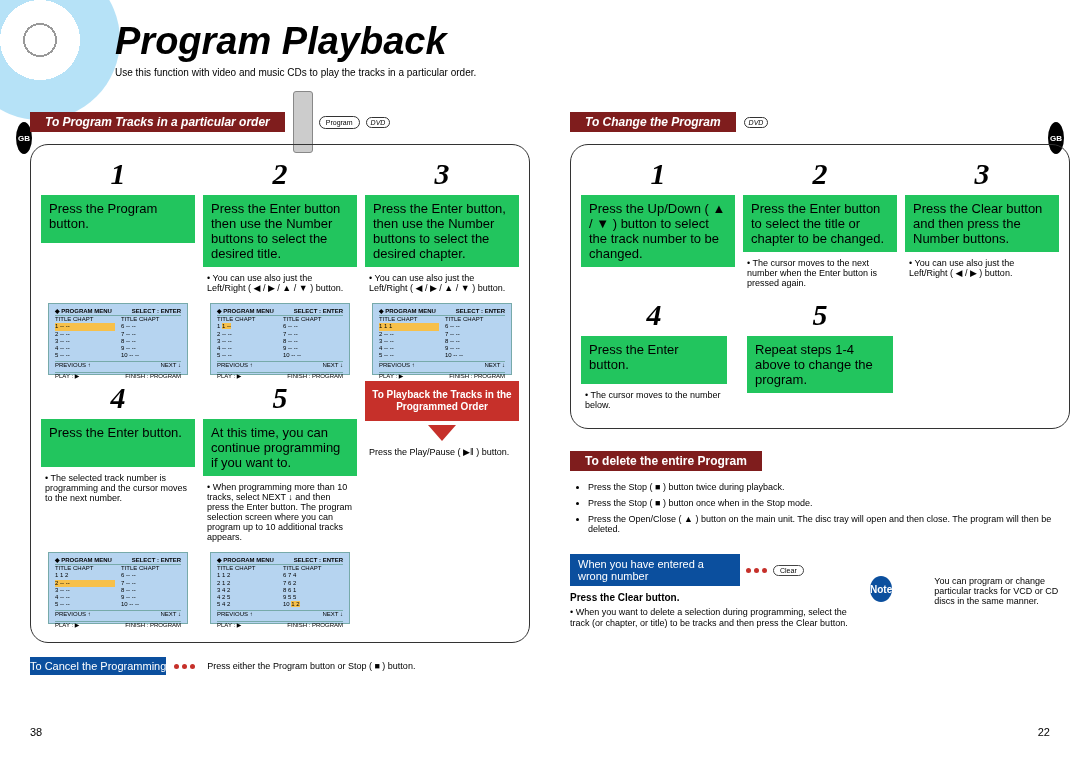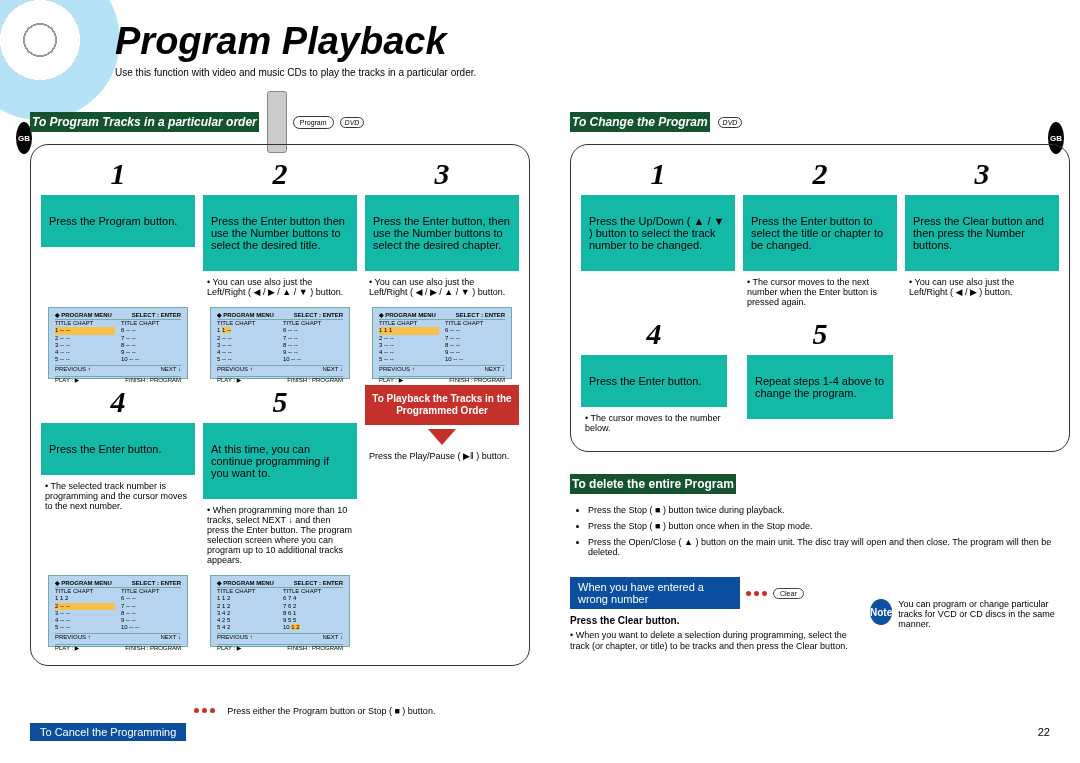--- a/index.html
+++ b/index.html
@@ -15,59 +15,59 @@
   .gb.left{ left:16px; }
   .gb.right{ right:16px; }
   .page-no { position:absolute; bottom:25px; font-size:11px; }
   .page-no.left{ left:30px; } .page-no.right{ right:30px; }
 
   .col { position:absolute; top:110px; width:500px; }
   .col.left { left:30px; }
   .col.right { left:570px; }
 
   .section-hdr { height:24px; display:flex; align-items:center; }
-  .blue-label { background:#14532d; color:#fff; font-size:12px; font-style:italic; font-weight:bold; padding:3px 2px; }
+  .blue-label { background:#7f1d1d; color:#fff; font-size:12px; font-style:italic; font-weight:bold; padding:3px 15px; }
   .hdr-icons { display:flex; align-items:center; gap:6px; margin-left:8px; }
   .remote { width:20px; height:62px; background:#ccc; border:1px solid #888; border-radius:3px; display:inline-block; margin-top:-18px; margin-bottom:-18px;}
   .dvd-badge { font-size:7px; border:1px solid #333; border-radius:8px; padding:1px 4px; display:inline-block; background:#fff; font-style:italic;}
   .oval { display:inline-block; border:1px solid #333; border-radius:10px; padding:2px 6px; font-size:7px; }
   .small-btn-oval { display:inline-block; border:1px solid #444; border-radius:8px; padding:1px 6px; font-size:7px; background:#fff;}
 
   .panel { border:1px solid #333; border-radius:18px; padding:12px 10px 14px; margin-top:10px; position:relative; }
   .row { display:flex; gap:8px; justify-content:space-between; margin-bottom:4px;}
   .cell { flex:1; }
   .step-num { font-family: "Times New Roman", serif; font-size:30px; font-style:italic; font-weight:bold; text-align:center; margin-bottom:4px;}
-  .instr-box { background:#14b8a6; padding:20px 8px; font-size:11px; min-height:48px; }
+  .instr-box { background:#22c55e; padding:6px 8px; font-size:13px; min-height:48px; }
   .note-txt { font-size:9px; margin-top:6px; padding:0 4px;}
   .osd { width:140px; height:72px; background:#b6d4f0; border:1px solid #7aa; margin:6px auto 0; font-size:6px; padding:4px 6px; line-height:1.2;}
   .osd .hdr{ display:flex; justify-content:space-between; font-weight:bold; border-bottom:1px solid #7aa;}
   .osd .cols{ display:flex; gap:6px; }
   .osd .col2{ flex:1; }
   .osd .ftr{ display:flex; justify-content:space-between; border-top:1px solid #7aa; margin-top:2px;}
   .osd .hl{ background:#f7c04a; }
 
   .red-cell { background:#c6302a; color:#fff; font-size:10px; font-weight:bold; text-align:center; padding:8px 6px; line-height:1.2;}
   .red-arrow { width:0; height:0; border-left:14px solid transparent; border-right:14px solid transparent; border-top:16px solid #c6302a; margin:4px auto 6px;}
 
-  .blue-btn-bar { background:#0b4f9e; color:#fff; font-size:11px; padding:3px 10px; display:inline-block;margin-top:43px;}
+  .blue-btn-bar { background:#0b4f9e; color:#fff; font-size:11px; padding:3px 0; display:inline-block;}
   .cancel-row { display:flex; align-items:center; gap:8px; margin-top:14px; }
   .dots{ display:flex; gap:3px; }
   .dots span{ width:5px; height:5px; border-radius:50%; background:#c6302a; display:inline-block;}
 
   .del-section { margin-top:22px; }
   .del-list { font-size:9px; padding:4px 8px 0 18px; }
   .del-list li { margin-bottom:6px; }
 
   .note-badge { display:inline-flex; width:34px; height:26px; border-radius:50%; background:#0b4f9e; color:#fff; align-items:center; justify-content:center; font-size:10px; font-weight:bold; vertical-align:middle; margin-right:6px;}
   .wrong-row { display:flex; align-items:center; gap:8px; margin-top:20px; }
   .wrong-label { background:#0b4f9e; color:#fff; font-size:11px; padding:4px 8px; line-height:1.1; max-width:170px;}
   .clear-sub { font-size:10px; font-weight:bold; margin-top:6px;}
   .clear-txt { font-size:9px; margin-top:4px; line-height:1.2;}
 
-  .note-block { display:flex; align-items:flex-start; font-size:9px; max-width:200px;}
+  .note-block { display:flex; align-items:flex-start; font-size:9px; max-width:200px;gap:36px;}
 </style>
 </head>
 <body>
 
 <div class="page">
   <div class="disc"></div>
   <div class="title-wrap">
     <div class="title">Program Playback</div>
     <div class="subtitle">Use this function with video and music CDs to play the tracks in a particular order.</div>
   </div>

